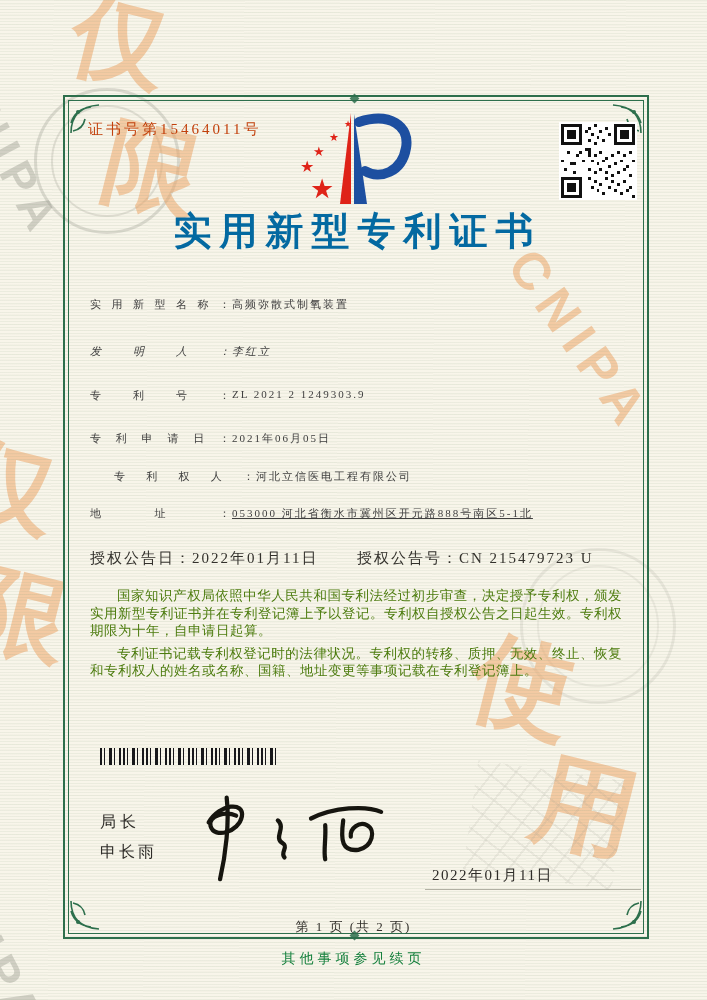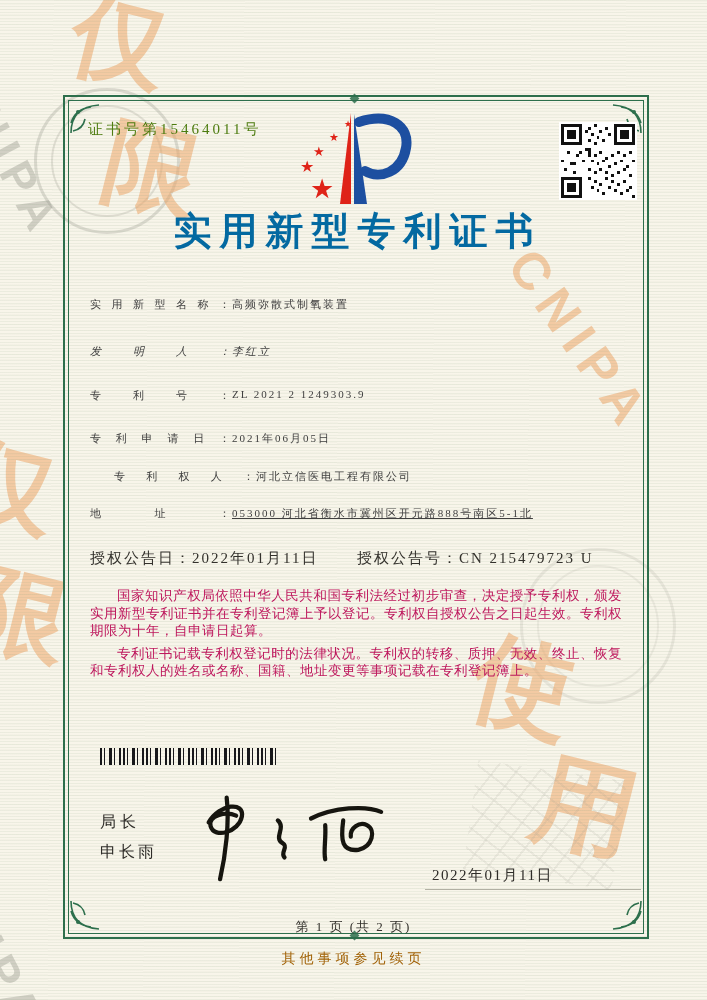--- a/index.html
+++ b/index.html
@@ -48,21 +48,21 @@
   .corner.tl{left:4px;top:4px;}
   .corner.tr{right:4px;top:4px;transform:scaleX(-1);}
   .corner.bl{left:4px;bottom:4px;transform:scaleY(-1);}
   .corner.br{right:4px;bottom:4px;transform:scale(-1,-1);}
   .edge-orn{position:absolute;width:10px;height:10px;background:#2d6f4c;transform:rotate(45deg);opacity:.85;}
   .edge-orn.top{left:50%;top:-2px;margin-left:-5px;height:7px;width:7px;}
   .edge-orn.bottom{left:50%;bottom:-2px;margin-left:-5px;height:7px;width:7px;}
   
   .cert-no{
     position:absolute;left:88px;top:120px;
-    font-size:15px;letter-spacing:3px;color:#4d7c0f;
+    font-size:15px;letter-spacing:3px;color:#c2410c;
   }
   .logo{position:absolute;left:292px;top:110px;width:122px;height:98px;}
   .qr{position:absolute;left:559px;top:122px;width:74px;height:74px;background:#fff;padding:2px;}
   .qr svg{display:block;width:100%;height:100%;}
   .title{
     position:absolute;left:0;top:206px;width:100%;
     text-align:center;font-size:38px;font-weight:700;color:#0369a1;
     letter-spacing:8px;padding-left:8px;box-sizing:border-box;
   }
   
@@ -81,21 +81,21 @@
   .row.r2{top:388px;}
   .row.r3{top:431px;}
   .row.r4{top:469px;margin-left:24px;}
   .row.r5{top:506px;text-decoration:underline;}
   .grant{position:absolute;top:549px;left:0;width:707px;font-size:15px;color:#33312c;letter-spacing:2px;white-space:nowrap;}
   .grant .g1{position:absolute;left:90px;top:0;}
   .grant .g2{position:absolute;left:357px;top:0;}
   
   .body-text{
     position:absolute;left:90px;top:587px;width:532px;
-    font-size:13.5px;line-height:17.5px;color:#be185d;
+    font-size:13.5px;line-height:17.5px;color:#4d7c0f;
     text-align:justify;letter-spacing:0.5px;
   }
   .body-text p{margin:0 0 5px 0;text-indent:2em;}
   
   .barcode{
     position:absolute;left:100px;top:748px;width:180px;height:17px;
     background:
       repeating-linear-gradient(90deg,
         #17171a 0 2px, transparent 2px 4px,
         #17171a 4px 5px, transparent 5px 9px,
@@ -104,21 +104,21 @@
         #17171a 19px 21px, transparent 21px 23px);
   }
   
   .commissioner-label{position:absolute;left:100px;top:812px;font-size:16px;letter-spacing:4px;color:#2e2c28;}
   .commissioner-name{position:absolute;left:100px;top:842px;font-size:16px;letter-spacing:3px;color:#2e2c28;}
   .signature{position:absolute;left:178px;top:792px;width:230px;height:90px;}
   .signature svg{display:block;width:100%;height:100%;}
   .grant-date-footer{position:absolute;left:432px;top:866px;font-size:15px;letter-spacing:1.5px;color:#2e2c28;}
   .date-underline{position:absolute;left:425px;top:889px;width:216px;height:1px;background:#8f8d80;opacity:.65;}
   .page-info{position:absolute;left:0;top:918px;width:707px;text-align:center;font-size:13px;letter-spacing:2px;color:#33312c;}
-  .continuation{position:absolute;left:0;top:950px;width:707px;text-align:center;font-size:14px;letter-spacing:4px;color:#a16207;}
+  .continuation{position:absolute;left:0;top:950px;width:707px;text-align:center;font-size:14px;letter-spacing:4px;color:#15803d;}
 </style>
 </head>
 <body>
 
 <div class="page">
 
   <div class="wm wm-gray" style="left:-14px;top:58px;font-size:46px;transform:rotate(62deg);transform-origin:left top;">CNIPA</div>
   <div class="wm-emblem" style="left:34px;top:88px;width:140px;height:140px;"></div>
   <div class="wm wm-orange" style="left:72px;top:-22px;font-size:96px;transform:rotate(14deg);">仅</div>
   <div class="wm wm-orange" style="left:104px;top:106px;font-size:96px;transform:rotate(14deg);">限</div>

